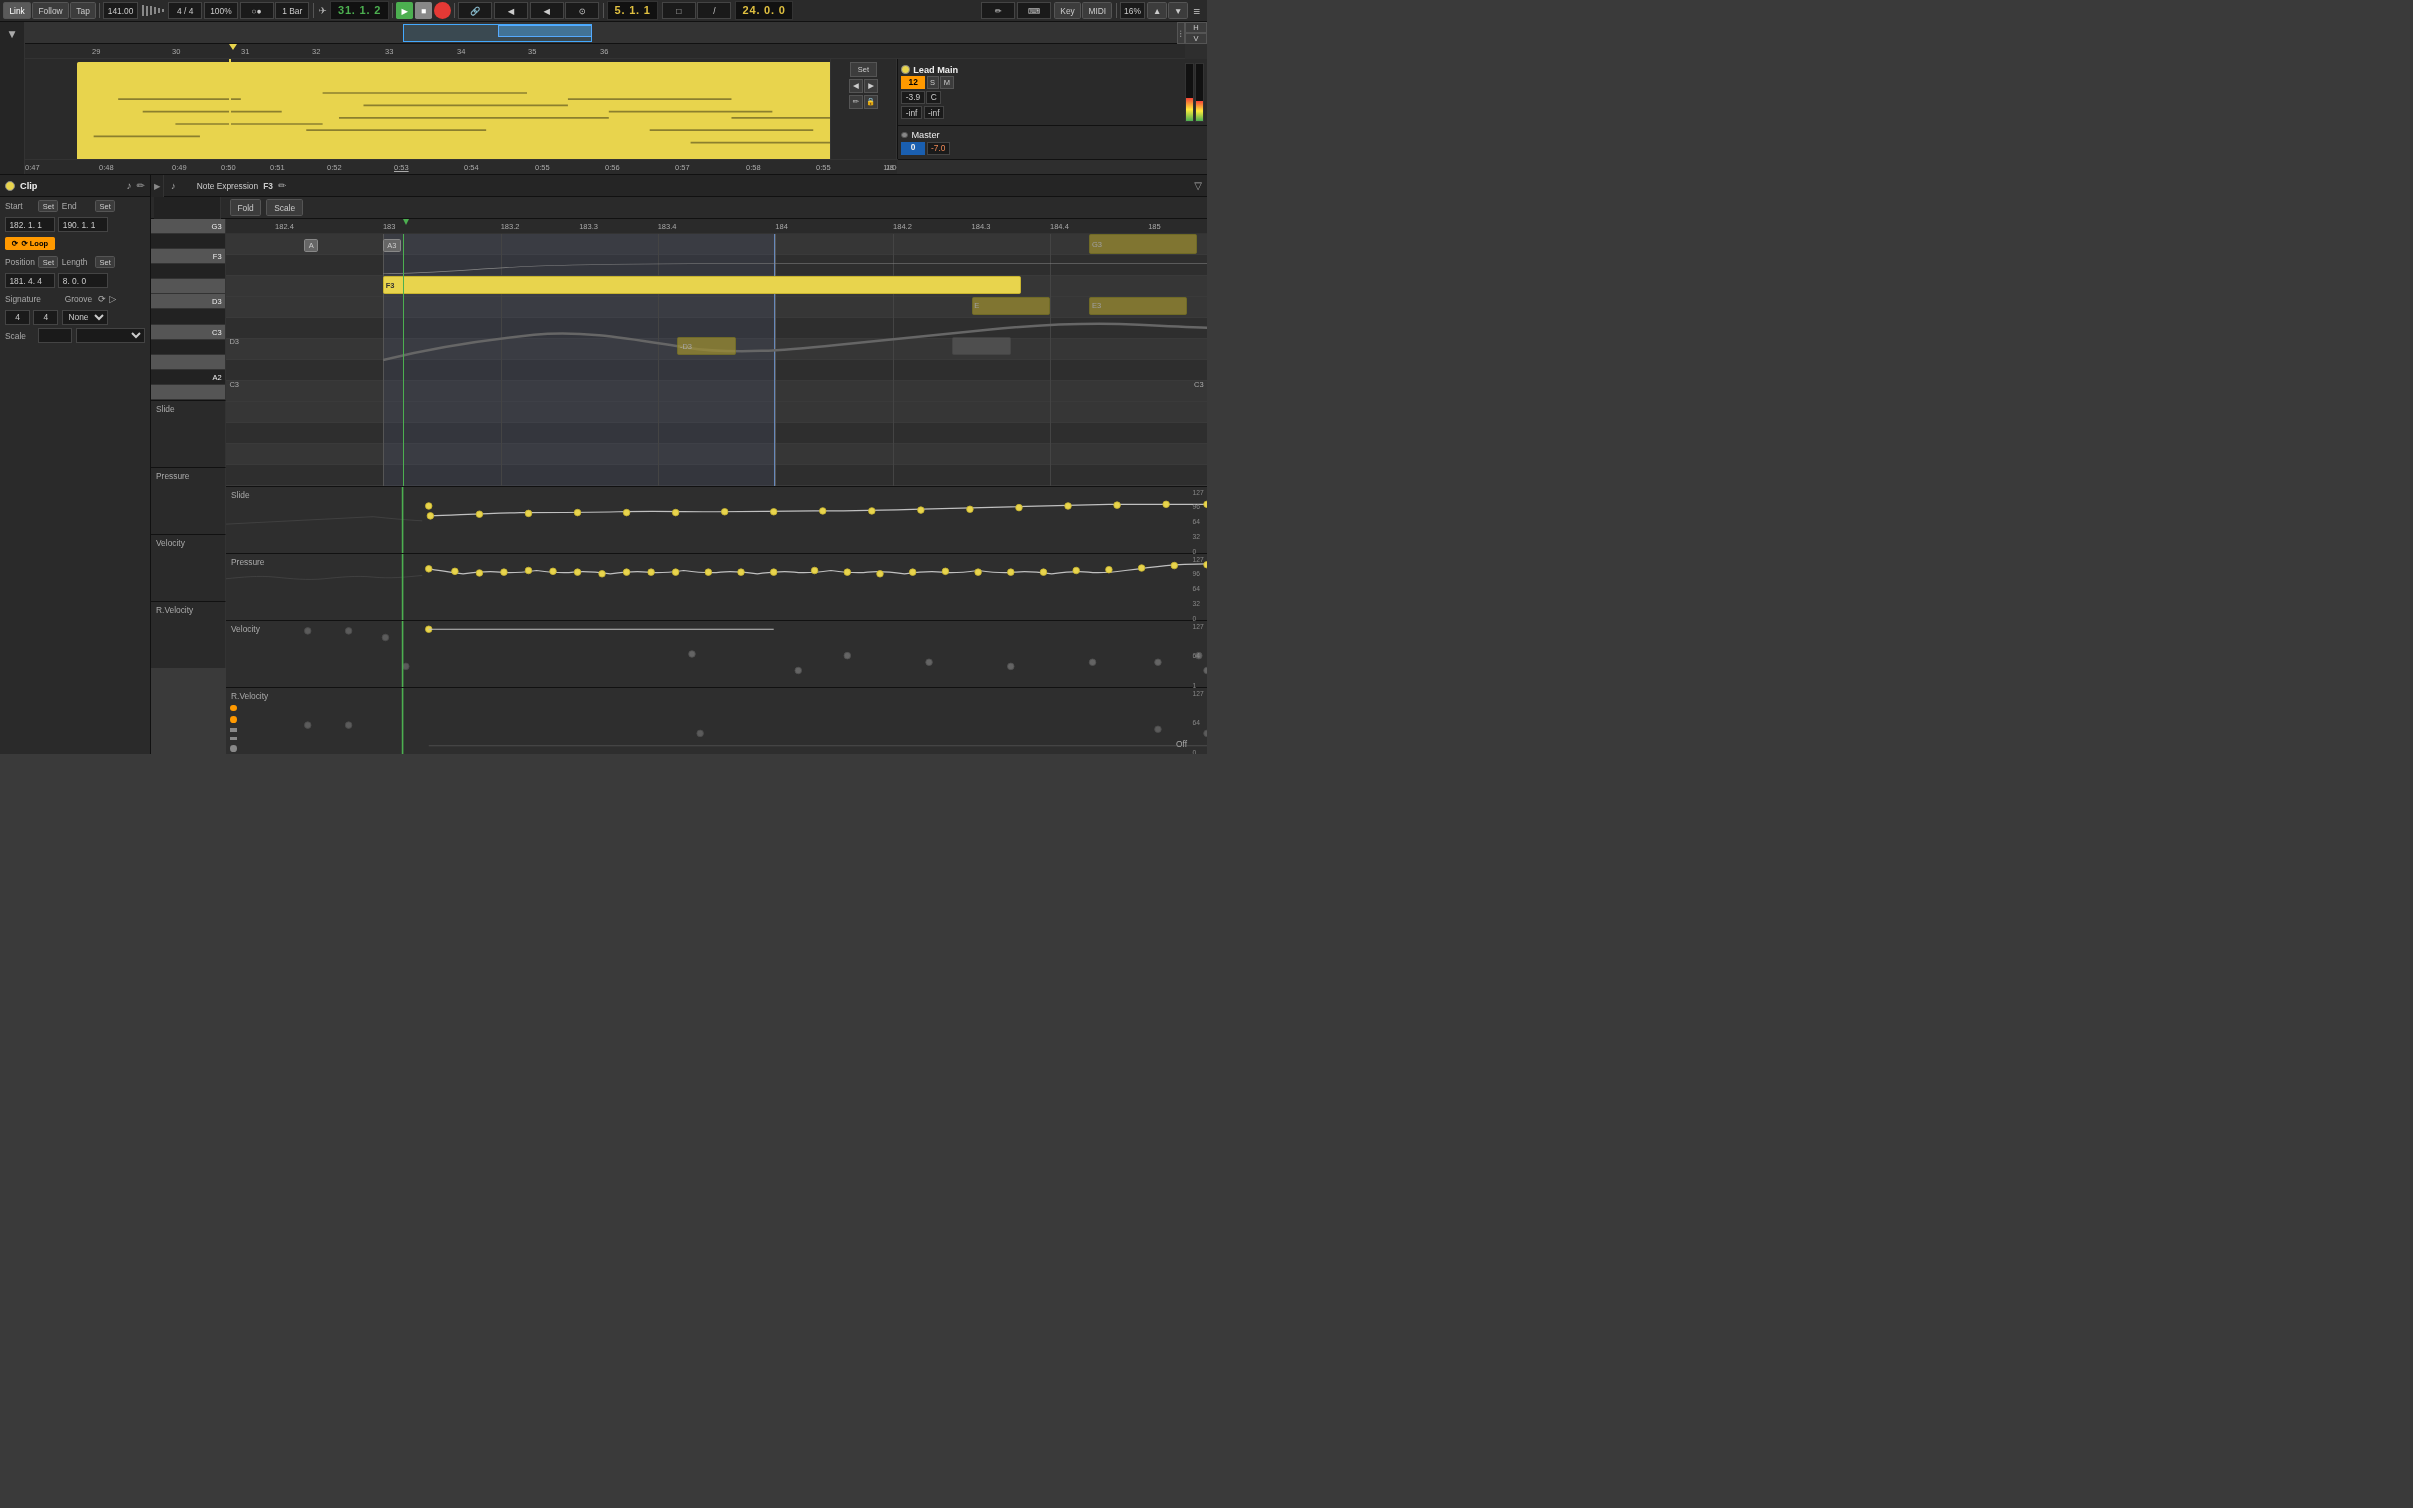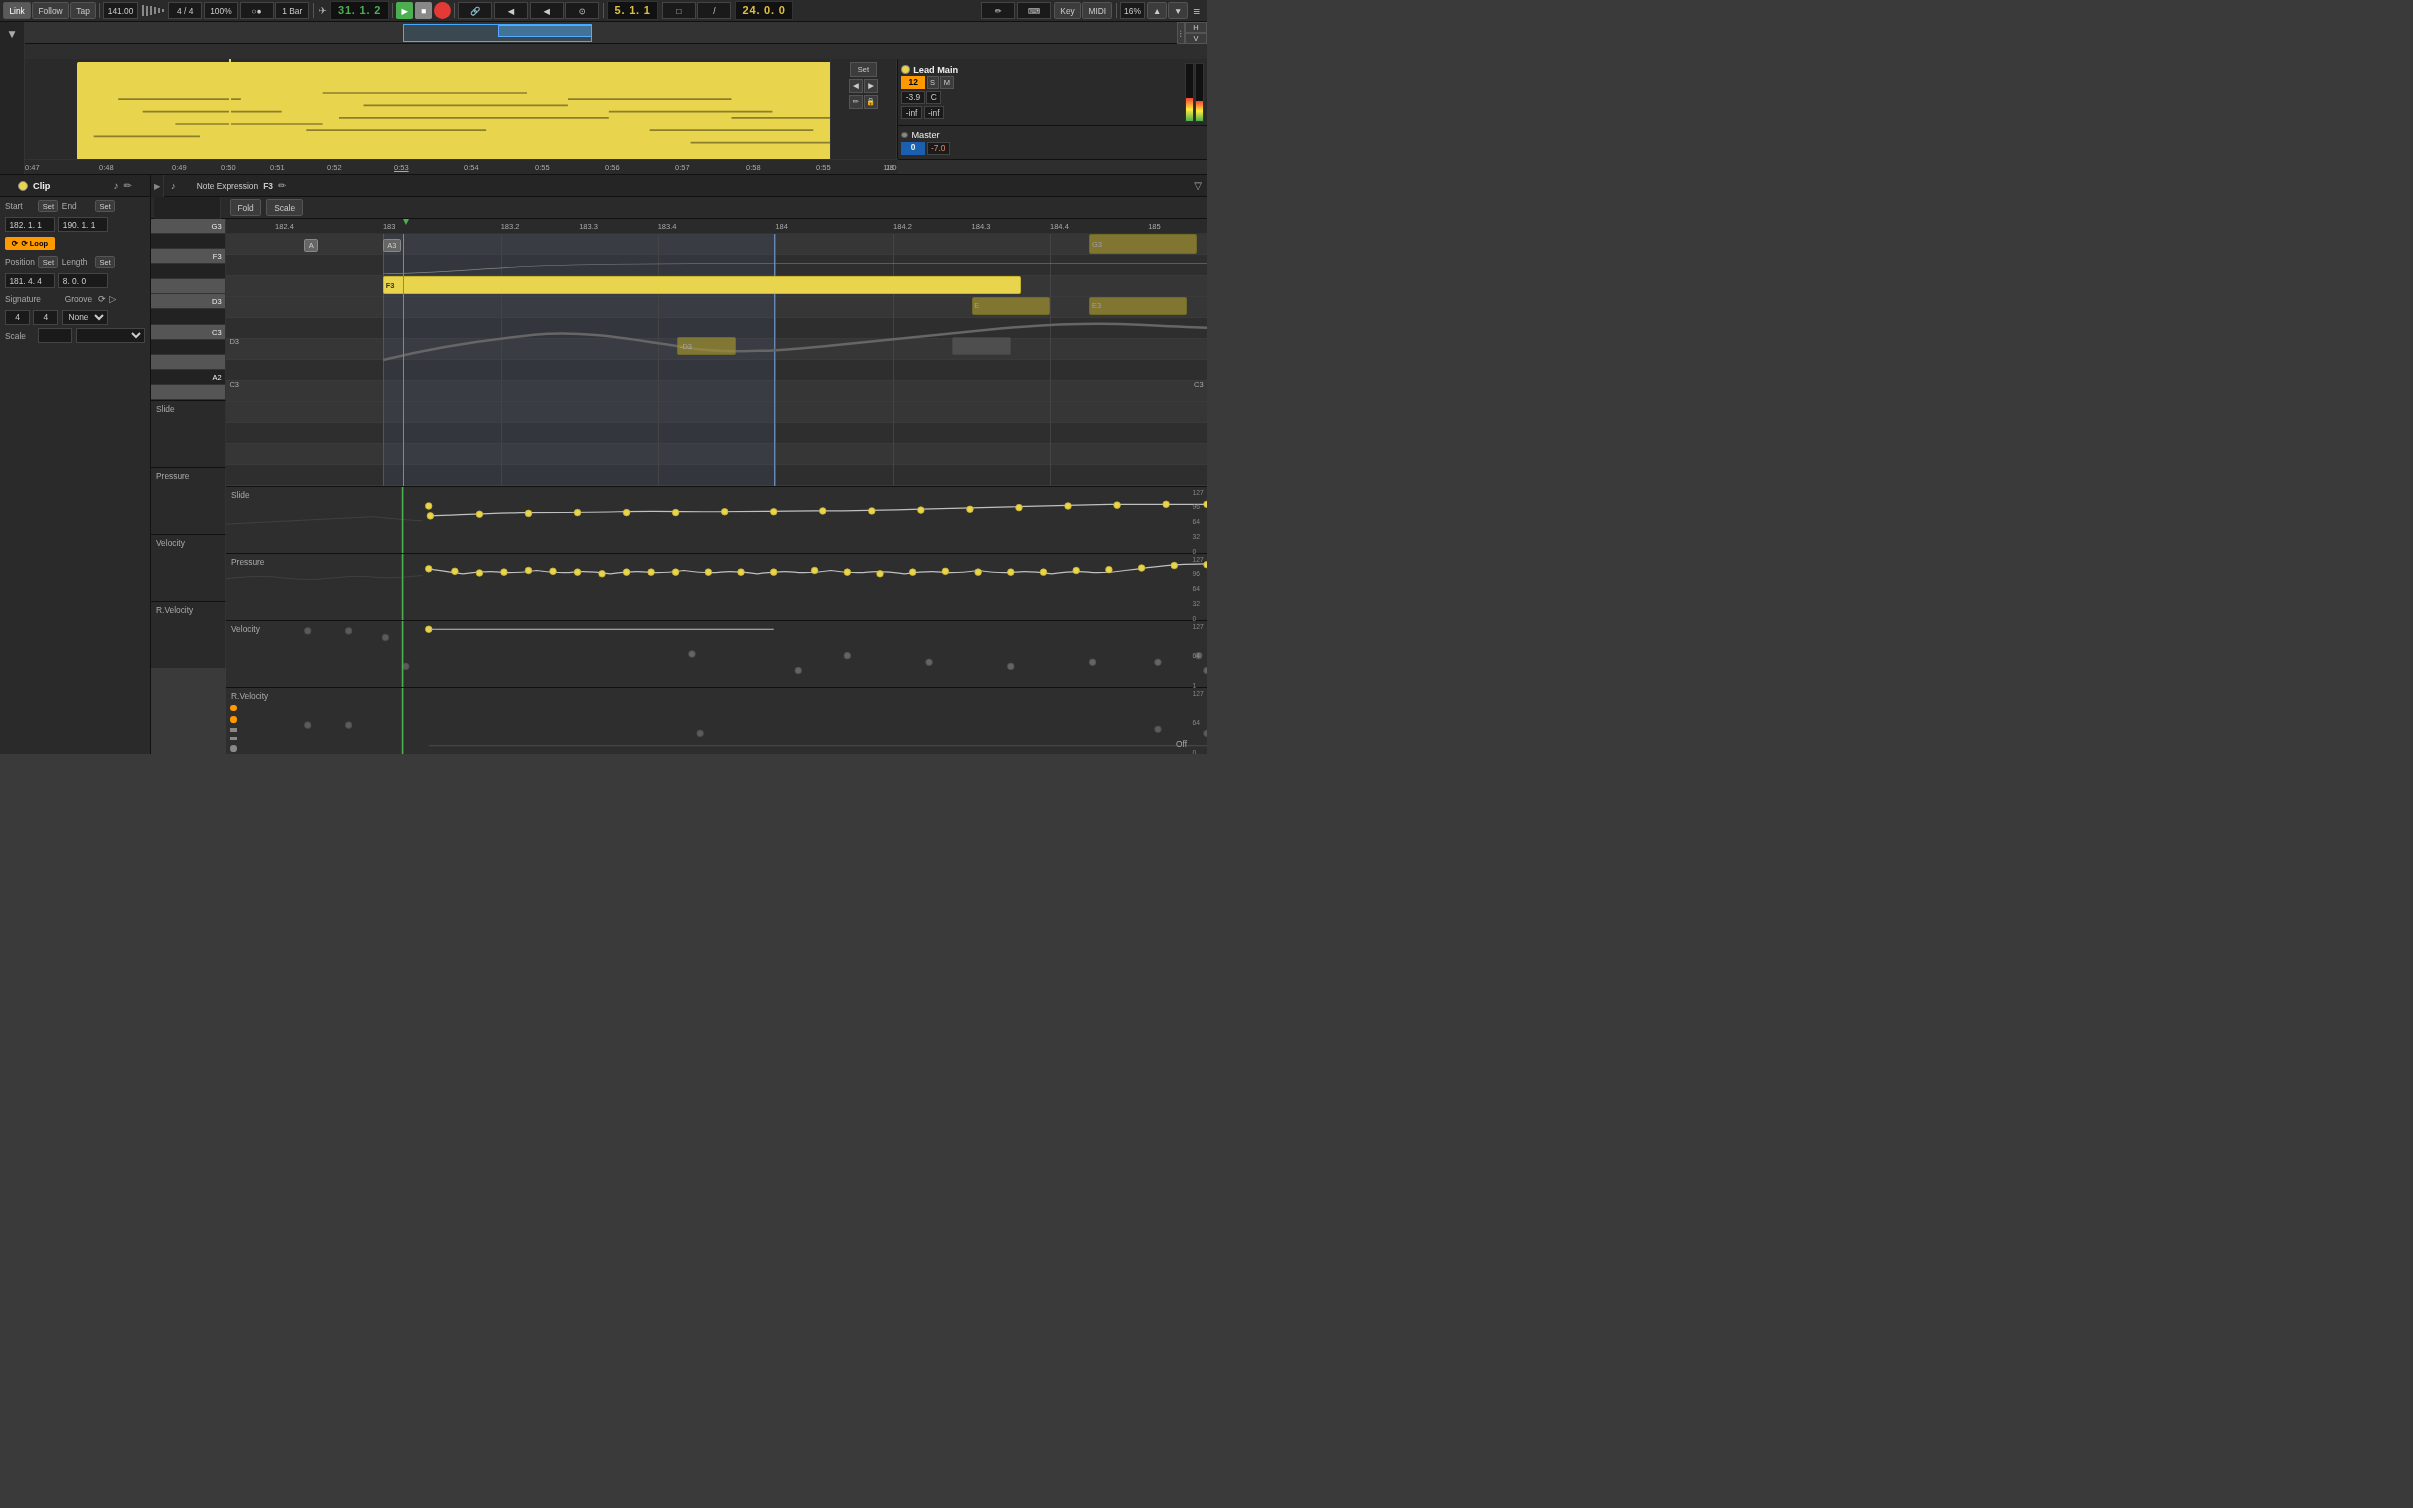--- a/index.html
+++ b/index.html
@@ -139,21 +139,21 @@
       border-right: 0.8px solid #111;
       display: flex;
       flex-direction: column;
       flex-shrink: 0;
     }
     #clip-header {
       display: flex;
       align-items: center;
       background: #252525;
       height: 22px;
-      padding: 0 18px;
+      padding: 0 5px;
       border-bottom: 0.8px solid #111;
       gap: 5px;
     }
     .clip-dot {
       width: 10px;
       height: 10px;
       border-radius: 50%;
       background: #e8d44d;
       border: 1.7px solid #888;
     }
@@ -425,20 +425,32 @@
 
     <div style="position:absolute;left:40%;top:3.4px;width:8%;height:11.7px;background:rgba(80,180,255,0.4);border:0.8px solid #5af;"></div>
 
     <div style="position:absolute;right:0;top:0;width:22px;height:22px;display:flex;flex-direction:column;">
       <div style="height:11px;background:#3c3c3c;border:0.8px solid #555;display:flex;align-items:center;justify-content:center;font-size:7.5px;color:#ccc;cursor:pointer;">H</div>
       <div style="height:11px;background:#3c3c3c;border:0.8px solid #555;display:flex;align-items:center;justify-content:center;font-size:7.5px;color:#ccc;cursor:pointer;">V</div>
     </div>
     <div style="position:absolute;right:22px;top:0;width:8.4px;height:22px;background:#3c3c3c;border:0.8px solid #555;display:flex;align-items:center;justify-content:center;font-size:7.5px;color:#ccc;cursor:pointer;">⋮</div>
   </div>
 
+  <div style="position:absolute;top:22px;left:25px;right:22px;height:15px;background:#2a2a2a;border-bottom:0.8px solid #333;overflow:hidden;">
+    <div style="position:absolute;left:67px;top:2.5px;font-size:7.5px;color:#aaa;">29</div>
+    <div style="position:absolute;left:147px;top:2.5px;font-size:7.5px;color:#aaa;">30</div>
+    <div style="position:absolute;left:216px;top:2.5px;font-size:7.5px;color:#aaa;">31</div>
+    <div style="position:absolute;left:287px;top:2.5px;font-size:7.5px;color:#aaa;">32</div>
+    <div style="position:absolute;left:360px;top:2.5px;font-size:7.5px;color:#aaa;">33</div>
+    <div style="position:absolute;left:432px;top:2.5px;font-size:7.5px;color:#aaa;">34</div>
+    <div style="position:absolute;left:503px;top:2.5px;font-size:7.5px;color:#aaa;">35</div>
+    <div style="position:absolute;left:575px;top:2.5px;font-size:7.5px;color:#aaa;">36</div>
+
+    <div style="position:absolute;left:204px;top:0;width:0;height:0;border-left:4.2px solid transparent;border-right:4.2px solid transparent;border-top:6.7px solid #e8d44d;"></div>
+  </div>
 
   <div style="position:absolute;top:37px;left:25px;right:310px;bottom:15px;background:#2a2a2a;overflow:hidden;">
 
     <div style="position:absolute;left:52px;top:3.4px;right:1.7px;height:124px;background:#e8d44d;border-radius:1.7px;overflow:hidden;">
       
       <svg width="100%" height="100%" viewBox="0 0 976 148">
         <line x1="5%" y1="30%" x2="20%" y2="30%" stroke="rgba(0,0,0,0.4)" stroke-width="2"></line>
         <line x1="8%" y1="40%" x2="25%" y2="40%" stroke="rgba(0,0,0,0.4)" stroke-width="2"></line>
         <line x1="12%" y1="50%" x2="30%" y2="50%" stroke="rgba(0,0,0,0.4)" stroke-width="2"></line>
         <line x1="2%" y1="60%" x2="15%" y2="60%" stroke="rgba(0,0,0,0.4)" stroke-width="2"></line>

